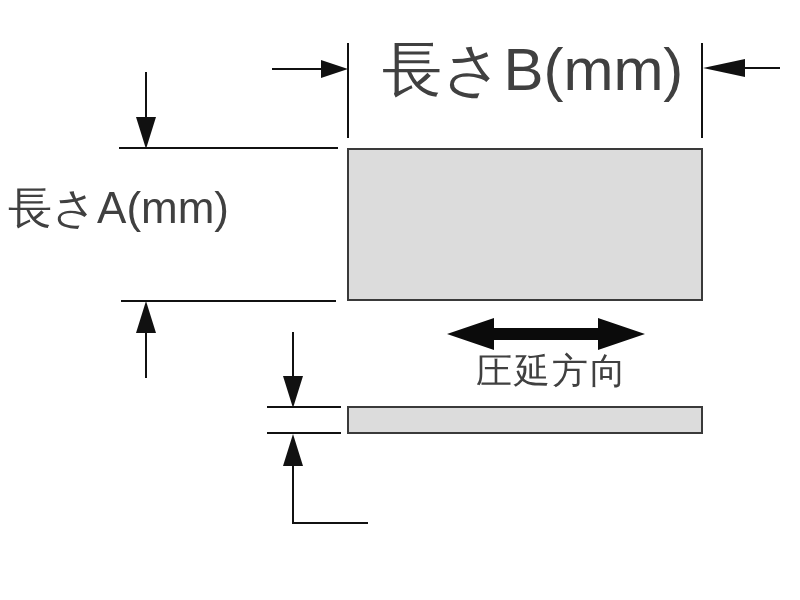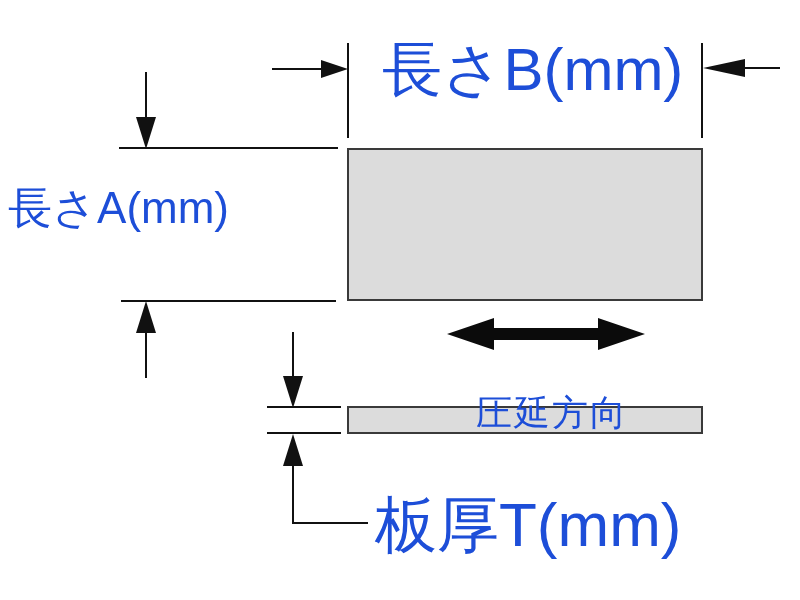--- a/index.html
+++ b/index.html
@@ -39,28 +39,27 @@
   .head-up{border-left:10px solid transparent;border-right:10px solid transparent;border-bottom:32px solid #111;}
   .head-right{border-top:9px solid transparent;border-bottom:9px solid transparent;border-left:27px solid #111;}
   .head-left{border-top:9px solid transparent;border-bottom:9px solid transparent;border-right:42px solid #111;}
   .a-head-top{left:136px;top:117px;}
   .a-head-bottom{left:136px;top:301px;}
   .b-head-left{left:321px;top:60px;}
   .b-head-right{left:703px;top:59px;}
   .t-head-down{left:283px;top:376px;}
   .t-head-up{left:283px;top:434px;}
   
-  .lbl{position:absolute;color:#1d4ed8;white-space:nowrap;line-height:1;}
+  .lbl{position:absolute;color:#404040;white-space:nowrap;line-height:1;}
   .lbl-b{left:382px;top:40px;font-size:60px;}
   .lbl-a{left:8px;top:186px;font-size:44px;}
   .lbl-t{left:375px;top:494px;font-size:62px;}
   .lbl-roll{
     left:476px;top:353px;font-size:36px;letter-spacing:2px;
     font-family:"Liberation Serif","DejaVu Serif",serif;
-    margin-top:42px;
   }
   
   .roll-arrow{position:absolute;left:440px;top:315px;}
 </style>
 </head>
 <body>
 
 <div class="canvas">
 
   <div class="plate plate-top"></div>
@@ -83,20 +82,19 @@
   <div class="head head-left b-head-right"></div>
   <div class="lbl lbl-b">長さB(mm)</div>
 
   <div class="ln t-ext-top"></div>
   <div class="ln t-ext-bottom"></div>
   <div class="ln t-line-down"></div>
   <div class="head head-down t-head-down"></div>
   <div class="head head-up t-head-up"></div>
   <div class="ln t-line-up"></div>
   <div class="ln t-leader"></div>
-  <div class="lbl lbl-t">板厚T(mm)</div>
 
   <svg class="roll-arrow" width="212" height="38" viewBox="0 0 212 38" aria-hidden="true">
     <polygon points="7,19 54,3 54,13 158,13 158,3 205,19 158,35 158,25 54,25 54,35" fill="#0b0b0b"></polygon>
   </svg>
   <div class="lbl lbl-roll">圧延方向</div>
 
 </div>
 
 </body></html>

